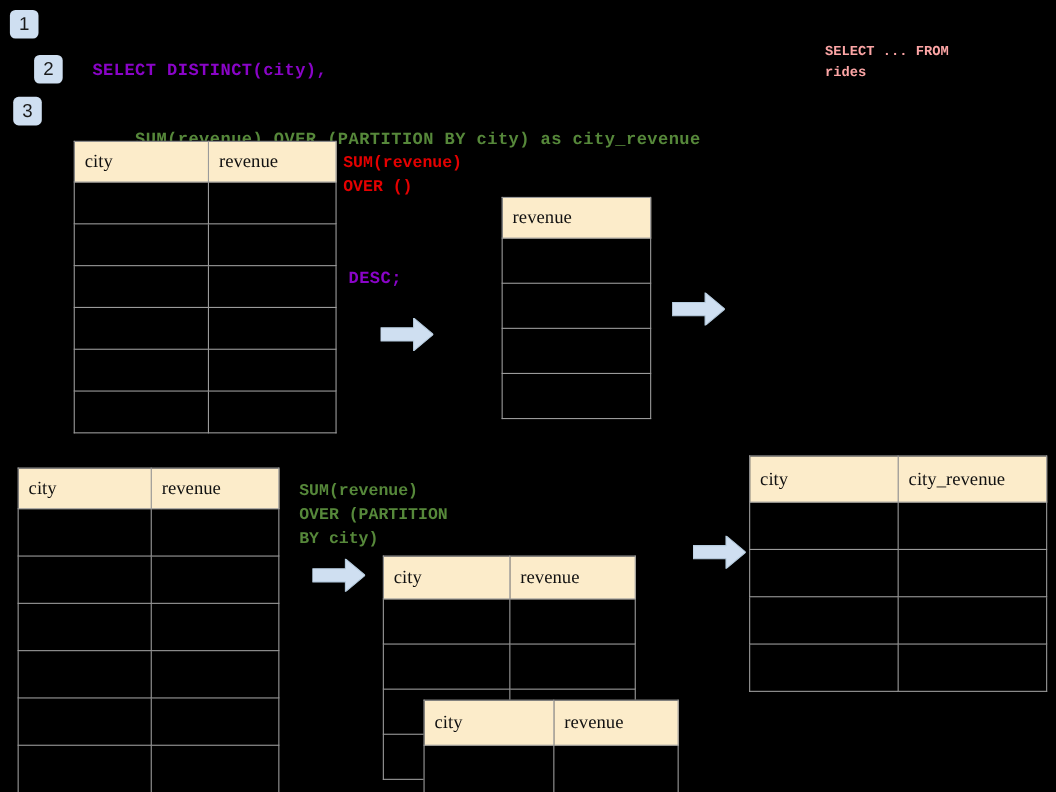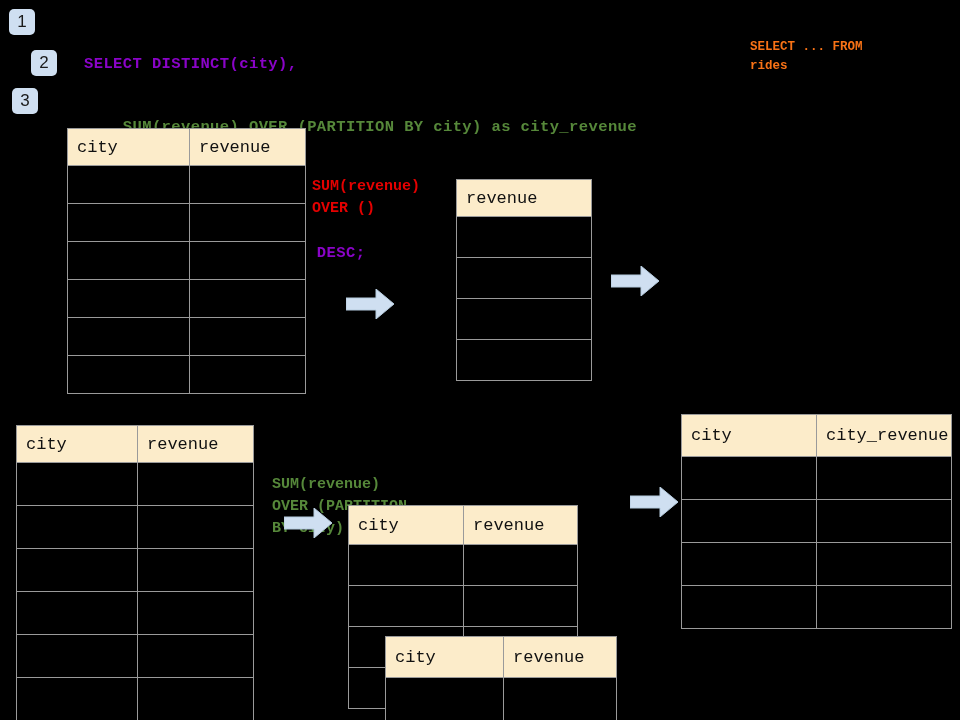--- a/index.html
+++ b/index.html
@@ -35,48 +35,47 @@
   .c-red{color:#e50000;}
   .c-green{color:#56883a;}
 
   .note{
     position:absolute;
     font-family:"Liberation Mono","DejaVu Sans Mono",monospace;
     font-size:15px;
     font-weight:bold;
     line-height:22px;
     white-space:pre;
-    margin-top:38px;
   }
   .note-sm{
     position:absolute;
     font-family:"Liberation Mono","DejaVu Sans Mono",monospace;
     font-size:12.5px;
     font-weight:bold;
     line-height:19px;
     white-space:pre;
-    color:#f97316;
+    color:#fca5a5;
   }
 
   
   .tbl{
     position:absolute;
     border-collapse:collapse;
     table-layout:fixed;
     background:#000;
   }
   .tbl th,.tbl td{
     border:1px solid #9a9a9a;
     padding:0;
     margin:0;
   }
   .tbl th{
     background:#fcecca;
     color:#111;
-    font-family:Liberation Mono, monospace;
+    font-family:Liberation Serif, serif;
     font-weight:normal;
     font-size:17px;
     text-align:left;
     padding:0 0 0 9px;
     height:36px;
     vertical-align:middle;
     white-space:nowrap;
   }
   .tbl td{
     background:#000;

